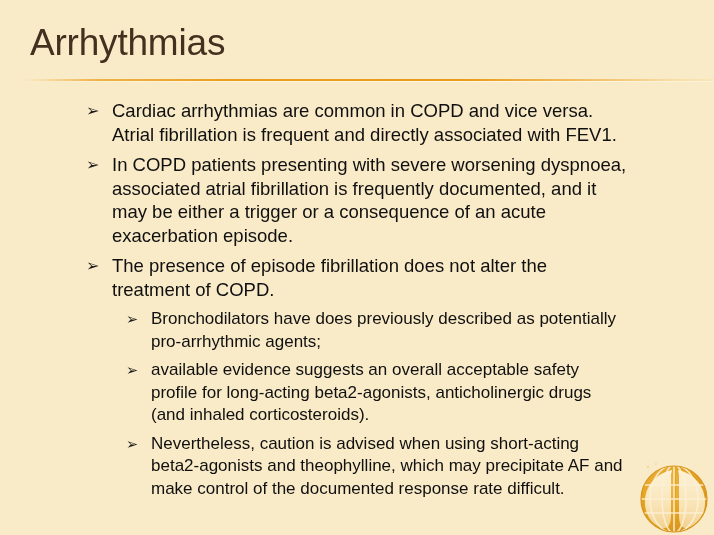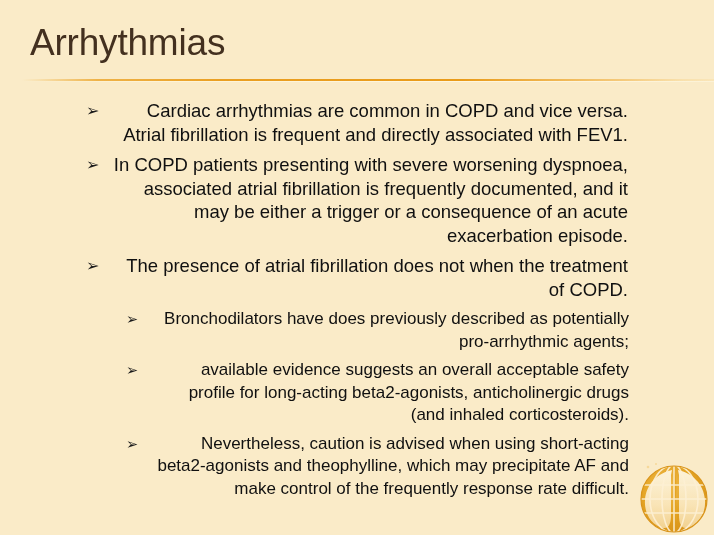--- a/index.html
+++ b/index.html
@@ -85,21 +85,20 @@
     font-family: "Liberation Sans", sans-serif;
   }
   .bullet .marker {
     flex: 0 0 auto;
     color: #1a1a1a;
     text-align: left;
     user-select: none;
   }
   .bullet .btext {
     flex: 1 1 auto;
-    text-align: right;
   }
 
   
   .lvl1 {
     margin-left: 86px;
     margin-right: 86px;
     font-size: 18.5px;
     line-height: 23.5px;
     margin-bottom: 7px;
   }
@@ -159,36 +158,36 @@
       <span class="btext">Cardiac arrhythmias are common in COPD and vice versa. Atrial fibrillation is frequent and directly associated with FEV1.</span>
     </div>
 
     <div class="bullet lvl1">
       <span class="marker">➢</span>
       <span class="btext">In COPD patients presenting with severe worsening dyspnoea, associated atrial fibrillation is frequently documented, and it may be either a trigger or a consequence of an acute exacerbation episode.</span>
     </div>
 
     <div class="bullet lvl1">
       <span class="marker">➢</span>
-      <span class="btext">The presence of atrial fibrillation does not when the treatment of COPD.</span>
+      <span class="btext">The presence of episode fibrillation does not alter the treatment of COPD.</span>
     </div>
 
     <div class="bullet lvl2 gap-before-sub">
       <span class="marker">➢</span>
       <span class="btext">Bronchodilators have does previously described as potentially pro-arrhythmic agents;</span>
     </div>
 
     <div class="bullet lvl2">
       <span class="marker">➢</span>
       <span class="btext">available evidence suggests an overall acceptable safety profile for long-acting beta2-agonists, anticholinergic drugs (and inhaled corticosteroids).</span>
     </div>
 
     <div class="bullet lvl2">
       <span class="marker">➢</span>
-      <span class="btext">Nevertheless, caution is advised when using short-acting beta2-agonists and theophylline, which may precipitate AF and make control of the frequently response rate difficult.</span>
+      <span class="btext">Nevertheless, caution is advised when using short-acting beta2-agonists and theophylline, which may precipitate AF and make control of the documented response rate difficult.</span>
     </div>
 
   </div>
 
   <div class="globe-logo">
     <svg width="88" height="88" viewBox="0 0 88 88" xmlns="http://www.w3.org/2000/svg">
       <defs>
         <radialGradient id="sphereGrad" cx="38%" cy="32%" r="72%">
           <stop offset="0%" stop-color="#f0bb4d"></stop>
           <stop offset="55%" stop-color="#e3a322"></stop>

